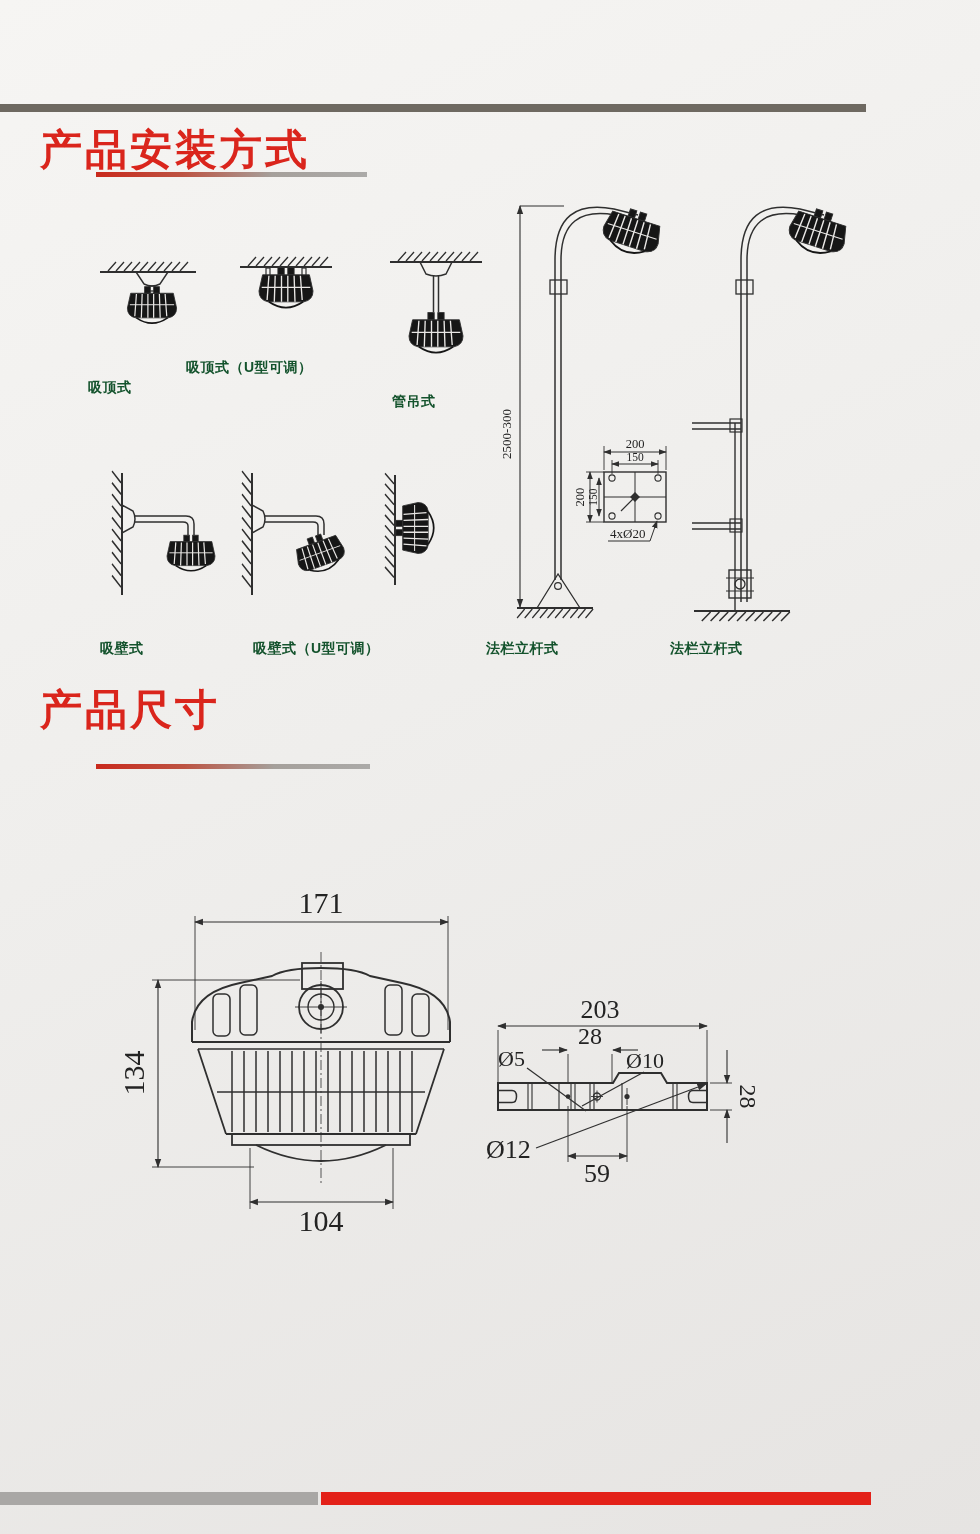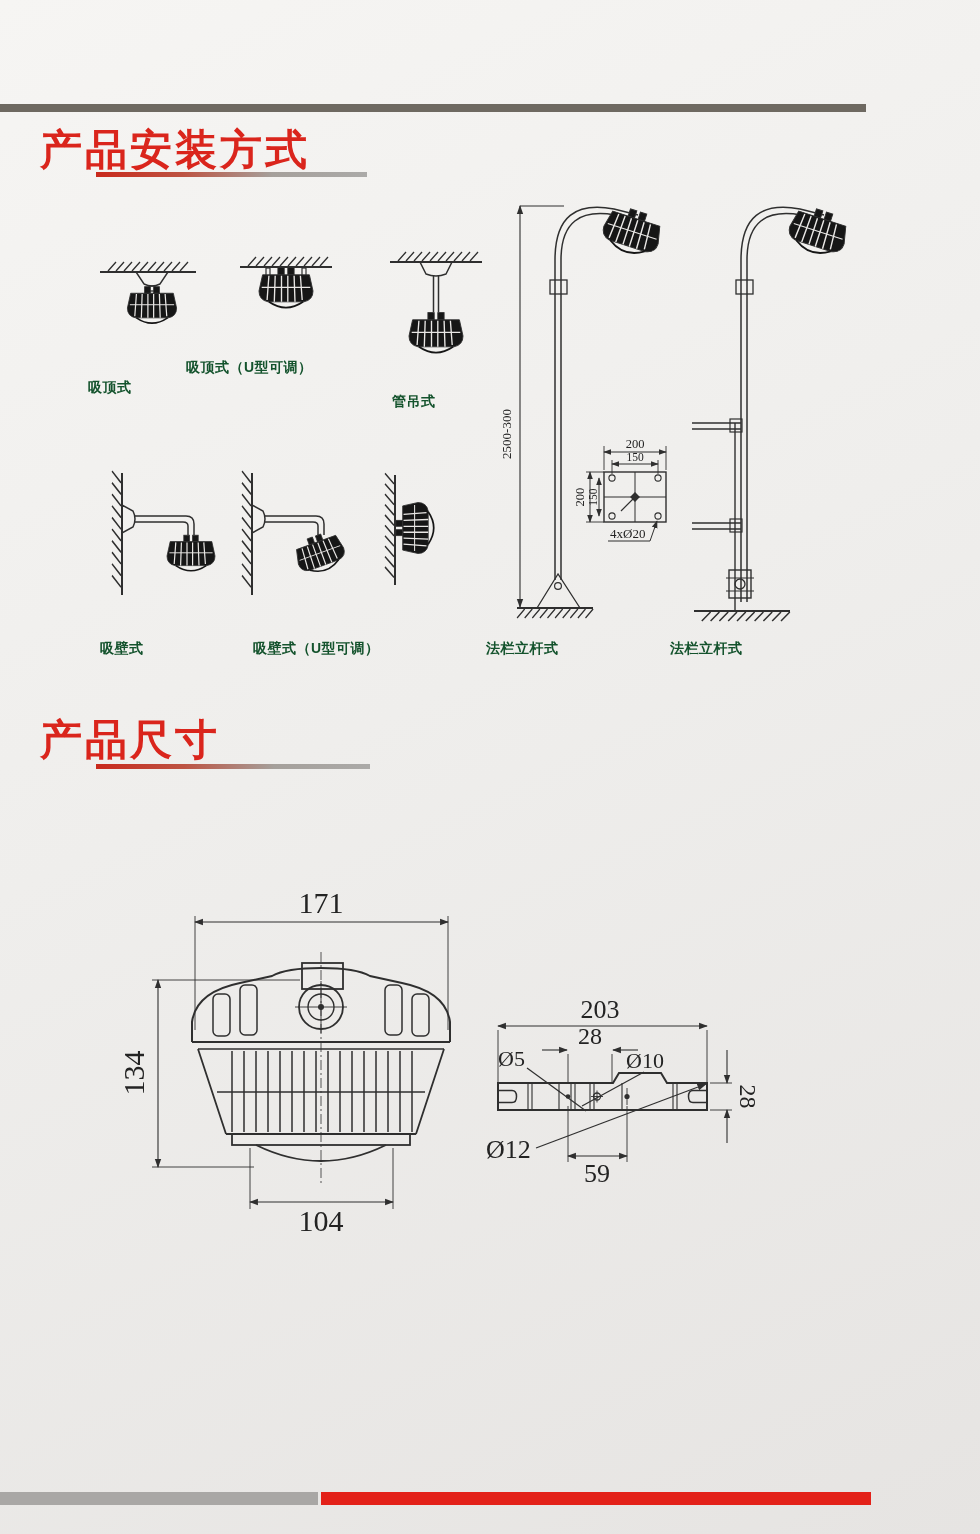--- a/index.html
+++ b/index.html
@@ -7,21 +7,21 @@
   body{
     position:relative;
     font-family:"Liberation Sans",sans-serif;
     background:linear-gradient(155deg,#f6f5f3 0%,#efeeec 45%,#e6e4e2 100%);
     overflow:hidden;
   }
   .abs{position:absolute}
   .topbar{left:0;top:104px;width:866px;height:8px;background:var(--top-bar-gray,#6e6961)}
   .hdr{color:var(--accent-red,#da251c);font-weight:bold;font-size:42px;letter-spacing:3px;white-space:nowrap}
   #hdr-install{left:40px;top:122px}
-  #hdr-dims{left:40px;top:712px}
+  #hdr-dims{left:40px;top:682px}
   .rule{height:5px;background:linear-gradient(to right,#c9291c,#bd5342 32%,#a5a09b 65%,#abaaa8 100%)}
   #rule-install{left:96px;top:172px;width:271px}
   #rule-dims{left:96px;top:764px;width:274px}
   .dlabel{font-size:14px;font-weight:bold;color:#14532d;white-space:nowrap;letter-spacing:.5px}
   svg text{font-family:"Liberation Serif",serif;fill:#232323;stroke:none}
   .footer-gray{left:0;top:1492px;width:318px;height:13px;background:var(--footer-gray,#a9a7a5)}
   .footer-red{left:321px;top:1492px;width:550px;height:13px;background:var(--footer-red,#e32119)}
 </style>
 </head>
 <body>

